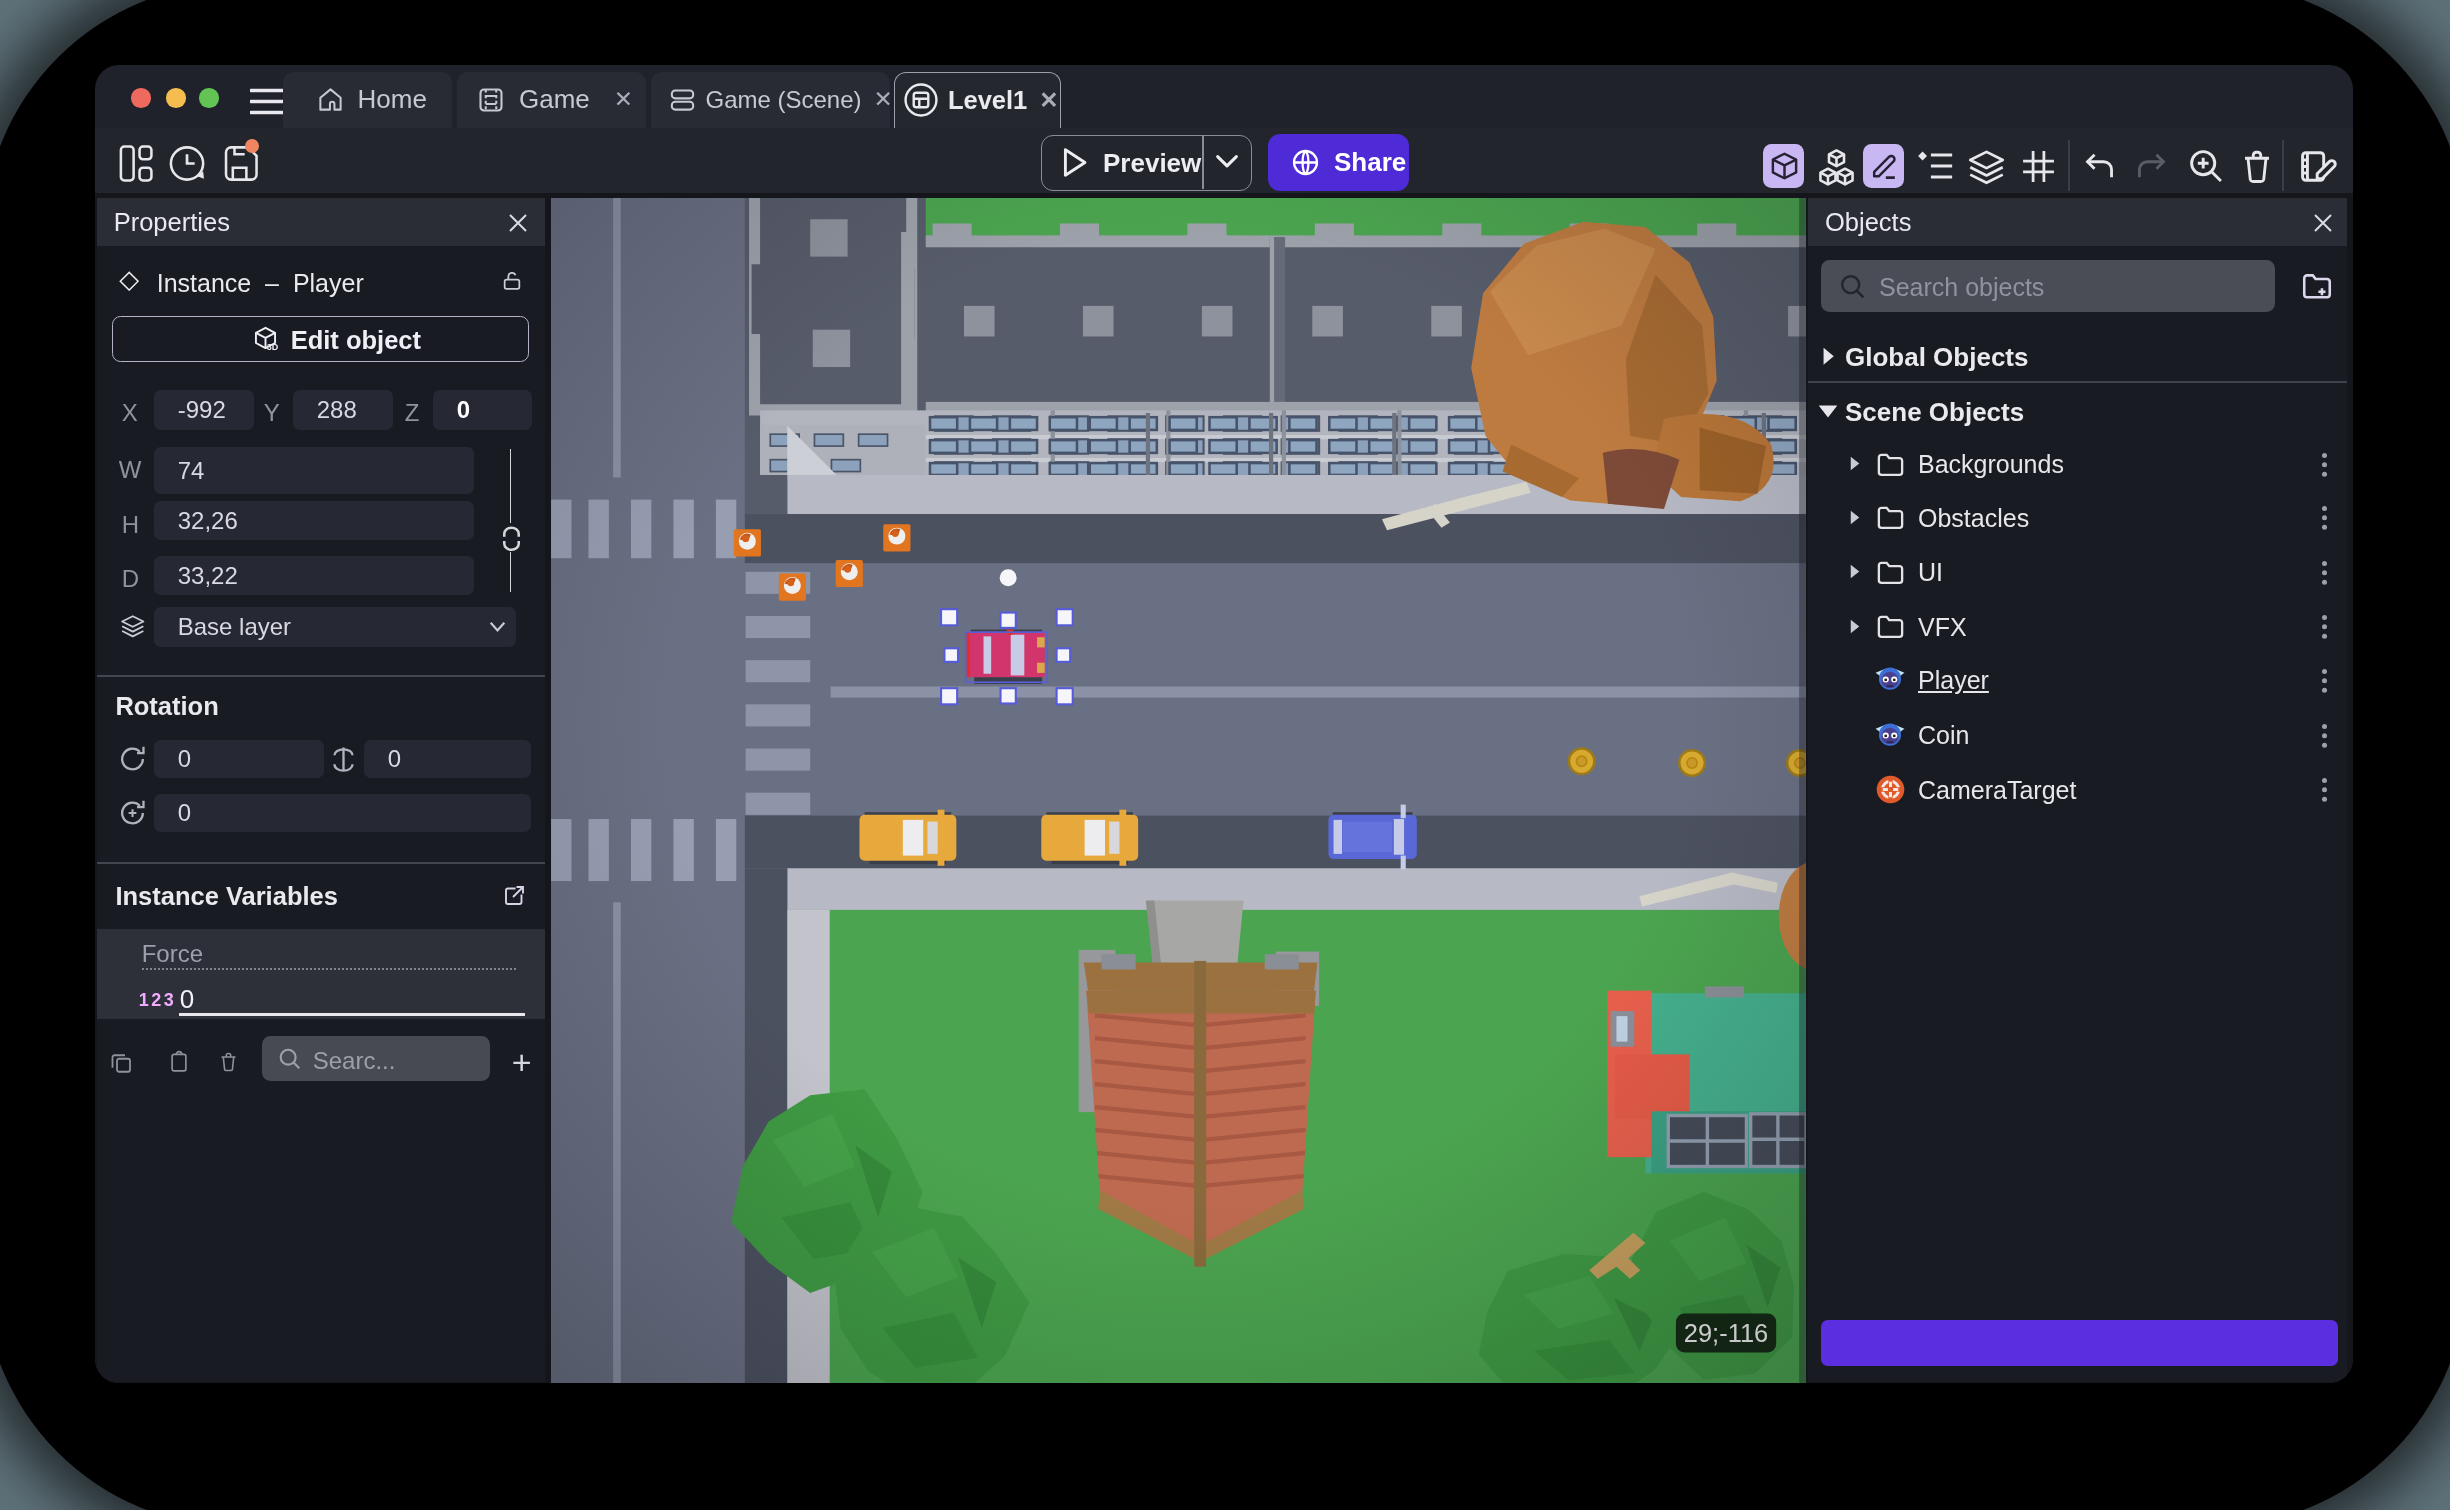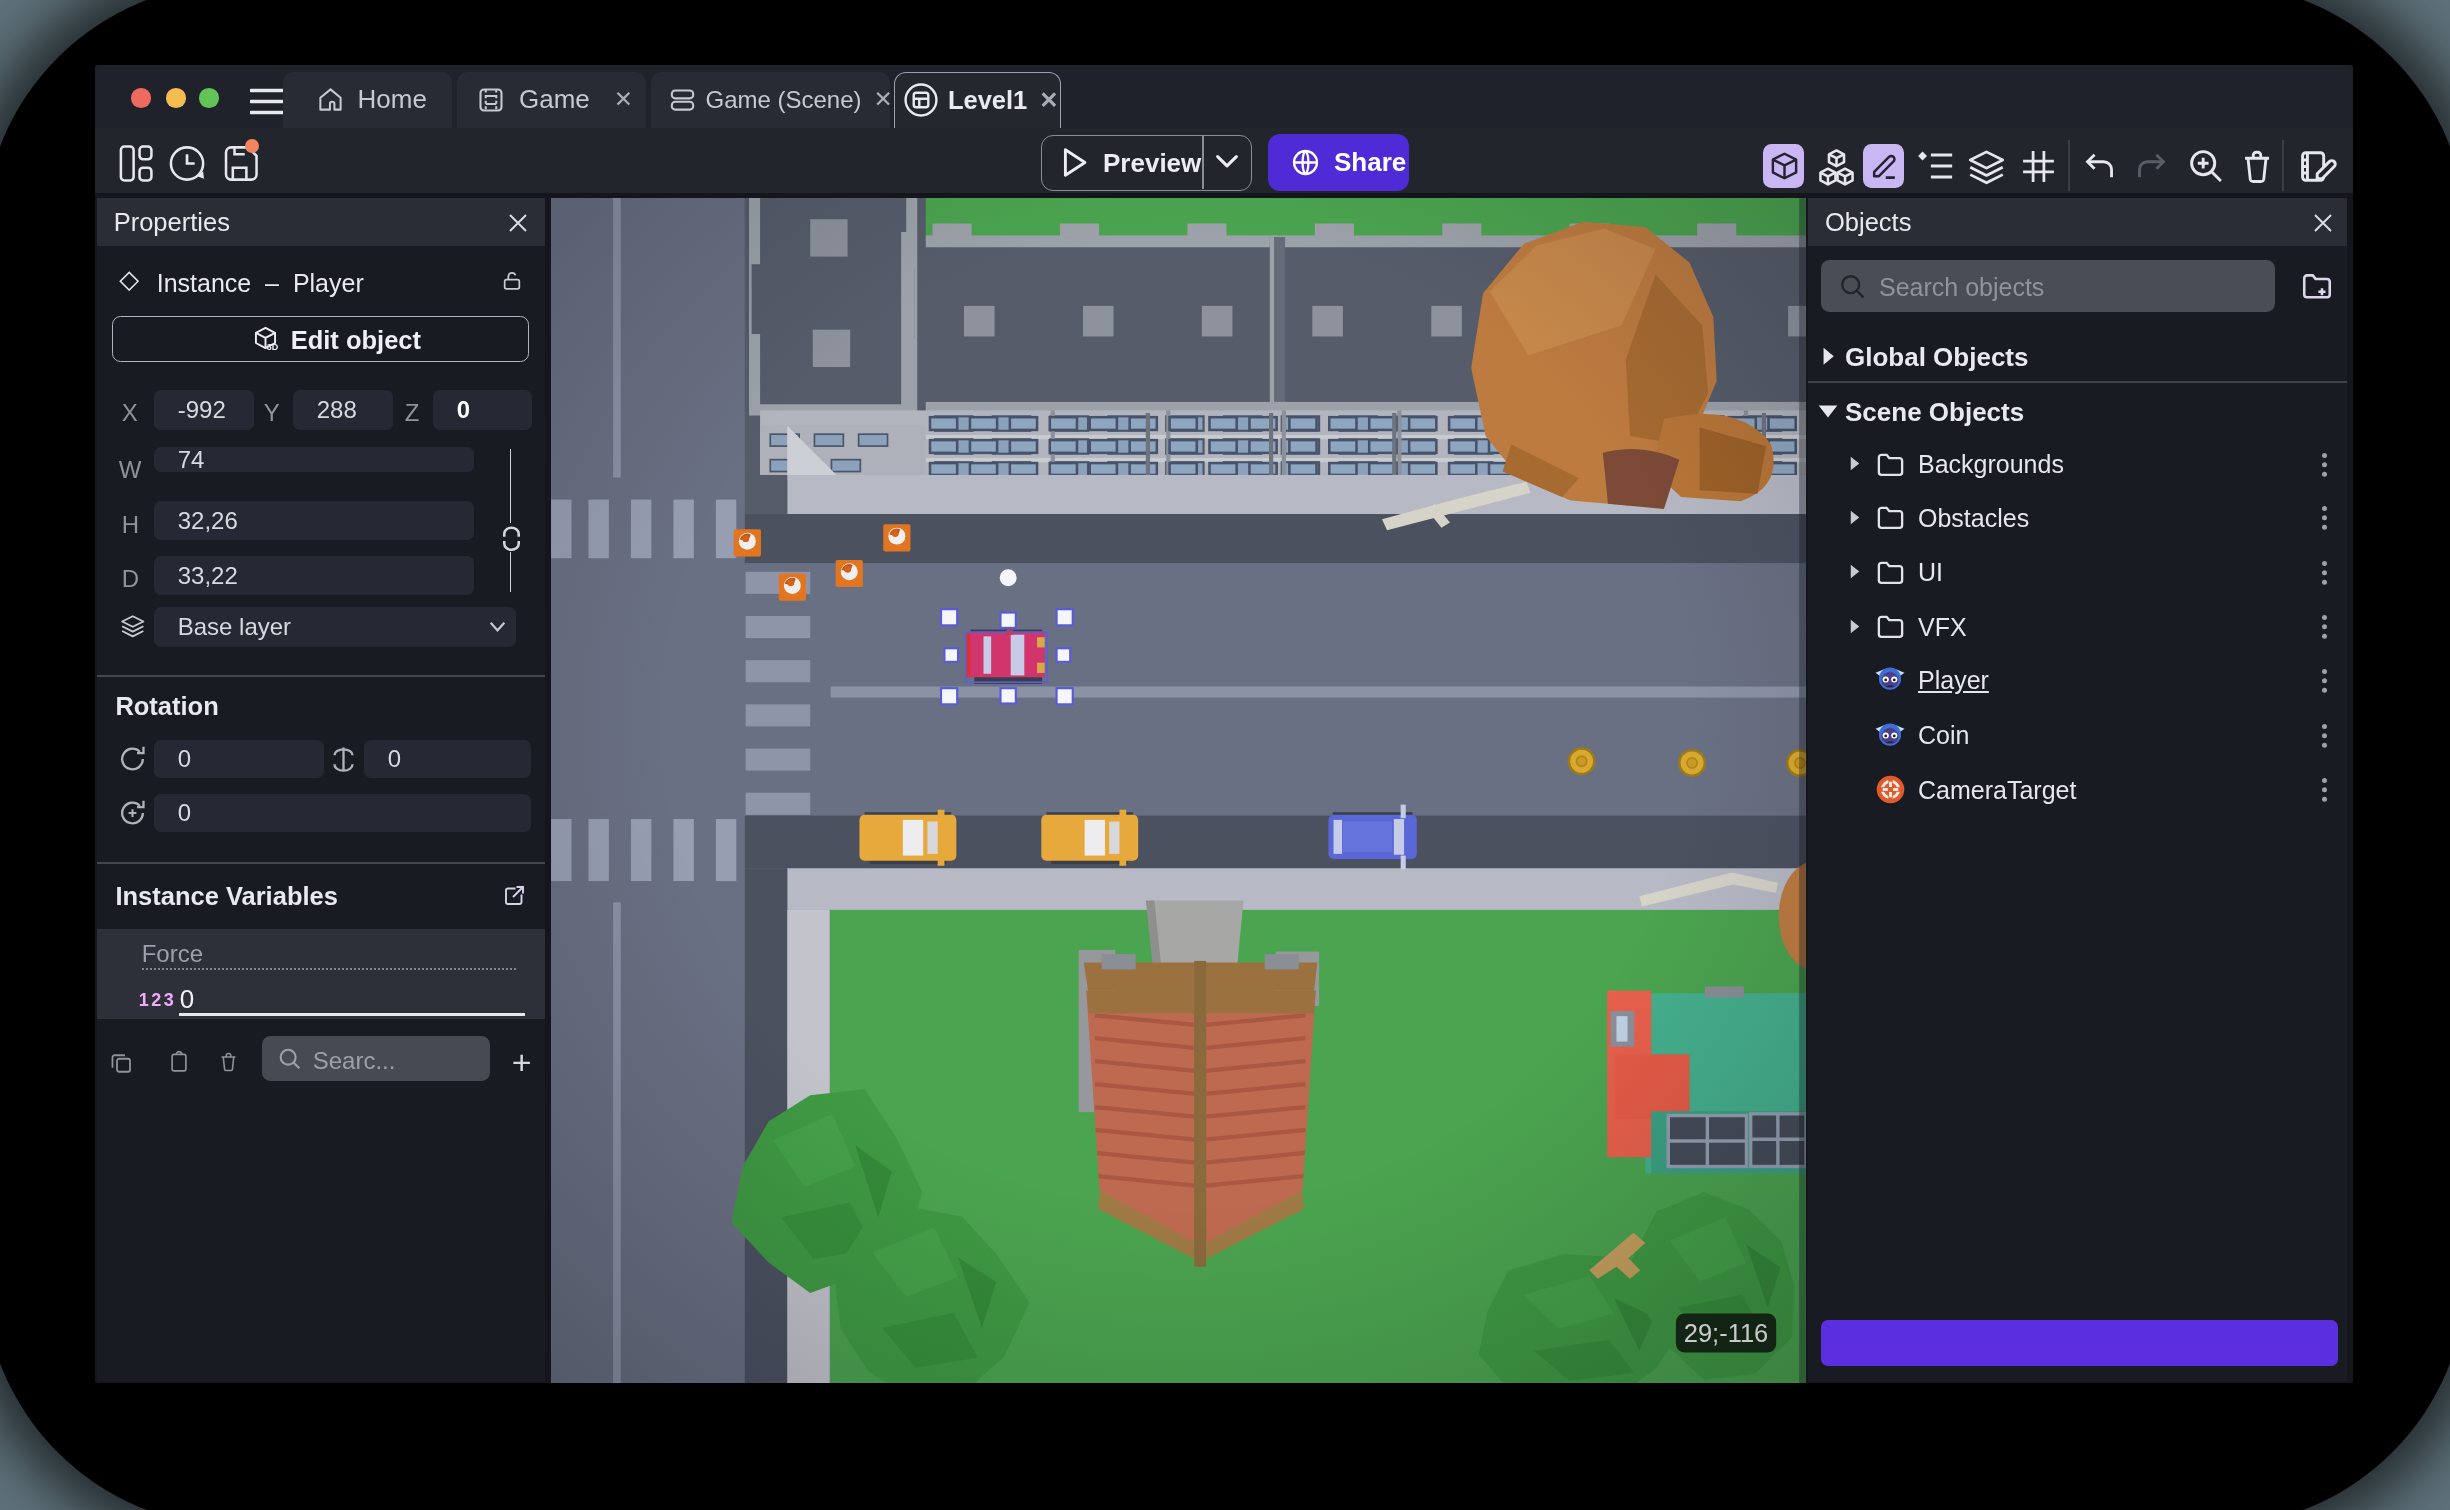--- a/index.html
+++ b/index.html
@@ -1,18 +1,18 @@
 <!DOCTYPE html>
 <html style="font-size:13.6px"><head><meta charset="utf-8">
 <style>
 *{margin:0;padding:0;box-sizing:border-box;font-family:"Liberation Sans",sans-serif;}
 html,body{width:2450px;height:1510px;overflow:hidden;background:#5E7179;}
 .a{position:absolute;}
 #shadow{left:-17px;top:-17px;width:2484px;height:1544px;background:#000;border-radius:255px;box-shadow:0 0 51px 25.5px rgba(0,0,0,0.6);}
-#win{left:95px;top:65px;width:2258px;height:1318px;background:#1F222A;border-radius:3px;overflow:hidden;}
+#win{left:95px;top:65px;width:2258px;height:1318px;background:#1F222A;border-radius:24px;overflow:hidden;}
 .tx{white-space:nowrap;}
 
 .dot{width:19.5px;height:19.5px;border-radius:50%;}
 .tab{top:6.8px;height:56px;white-space:nowrap;border-radius:10.2px 10.2px 0 0;background:#282B33;display:flex;align-items:center;color:#C6C9D1;font-size:26px;}
 .tabx{color:#A9ADB8;font-size:23px;margin-left:12px;}
 #toolbar{left:0;top:63px;width:2258px;height:65px;background:#22252C;}
 .sep{width:1.7px;background:#3B3E46;}
 .lav{width:41px;height:44px;background:#C8B7F2;border-radius:8.5px;}
 
 .panel{top:133px;height:1184px;background:#191B22;}
@@ -179,21 +179,21 @@
         <text x="13" y="22" font-size="8" fill="#F0EEF6" stroke="none" font-weight="bold">3D</text>
       </svg>
     <div class="a tx" style="left:194px;top:128px;color:#F0EEF6;font-size:25.5px;font-weight:bold;">Edit object</div>
     <div class="a lbl" style="left:25px;top:201px">X</div>
     <div class="a inp" style="left:57px;top:192px;width:100px;height:40px;">-992</div>
     <div class="a lbl" style="left:167px;top:201px">Y</div>
     <div class="a inp" style="left:196px;top:192px;width:100px;height:40px;">288</div>
     <div class="a lbl" style="left:308px;top:201px">Z</div>
     <div class="a inp" style="left:336px;top:192px;width:99px;height:40px;color:#FFFFFF;font-weight:bold;">0</div>
     <div class="a lbl" style="left:22px;top:258px">W</div>
-    <div class="a inp" style="left:57px;top:249px;width:320px;height:25px;">74</div>
+    <div class="a inp" style="left:57px;top:249px;width:320px;height:47px;">74</div>
     <div class="a lbl" style="left:25px;top:313px">H</div>
     <div class="a inp" style="left:57px;top:303px;width:320px;height:39px;">32,26</div>
     <div class="a lbl" style="left:25px;top:367px">D</div>
     <div class="a inp" style="left:57px;top:358px;width:320px;height:39px;">33,22</div>
     <div class="a" style="left:413px;top:251px;width:1.7px;height:74px;background:#D4D6DC;"></div>
     <svg class="a" style="left:403px;top:328px" width="23" height="25.5" viewBox="0 0 27 30" fill="none" stroke="#D4D6DC" stroke-width="3">
         <path d="M5 12.5 V9 a8.5 7 0 0 1 17 0 v3.5"></path>
         <path d="M5 17.5 V21 a8.5 7 0 0 0 17 0 v-3.5"></path>
       </svg>
     <div class="a" style="left:413px;top:354px;width:1.7px;height:40px;background:#D4D6DC;"></div>

